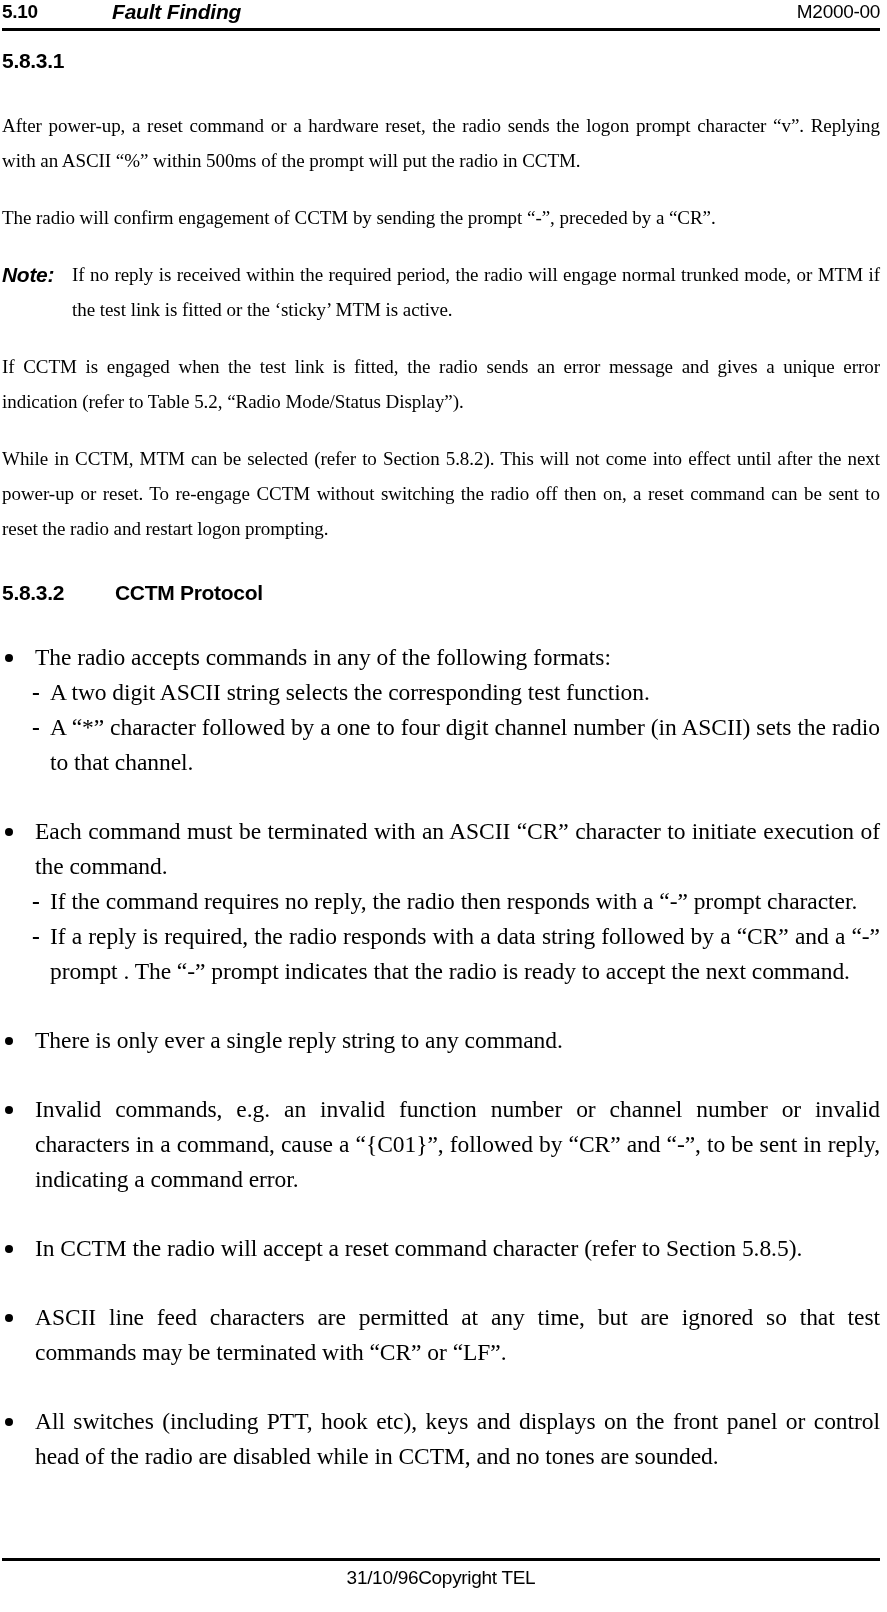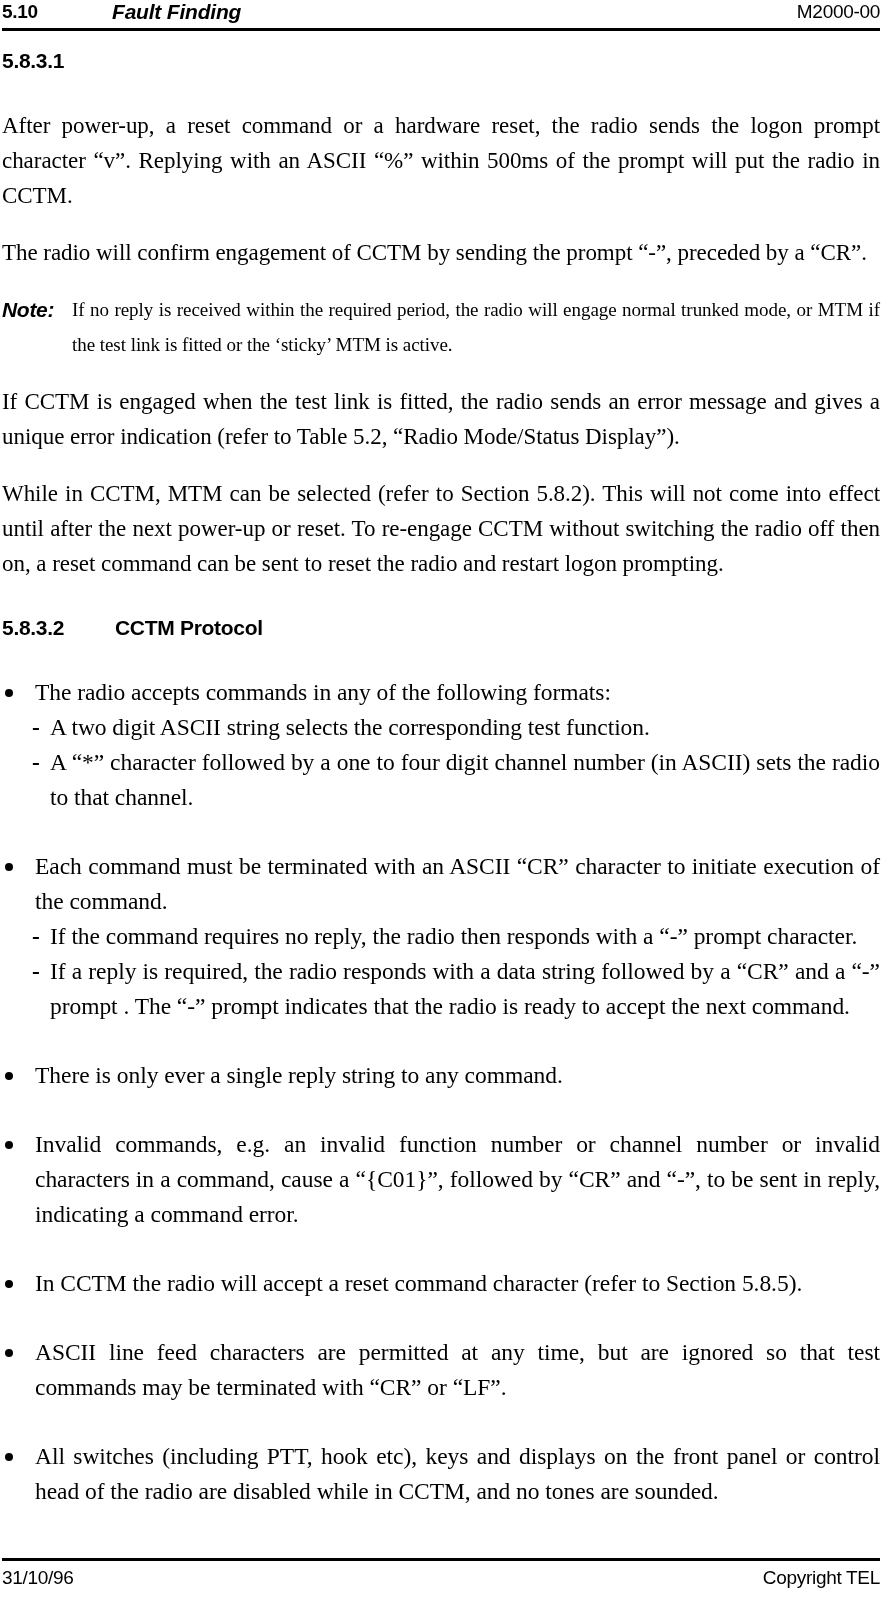--- a/index.html
+++ b/index.html
@@ -87,21 +87,21 @@
     width: 113px;
     flex: 0 0 113px;
   }
   .heading .h-text {
     flex: 1;
   }
 
   
   p.para {
     margin: 0;
-    font-size: 23px;
+    font-size: 19px;
     line-height: 35px;
     text-align: justify;
     text-justify: inter-word;
     letter-spacing: -0.05px;
   }
   p.para.last-line-left {
     text-align-last: left;
   }
 
   
@@ -191,21 +191,21 @@
     width: 878px;
     height: 3px;
     background: #000000;
   }
   .footer {
     position: absolute;
     left: 2px;
     top: 1566px;
     width: 878px;
     display: flex;
-    justify-content: space-between;
+    justify-content: center;
     font-family: "Liberation Sans", sans-serif;
     font-size: 19px;
     line-height: 24px;
     letter-spacing: -0.3px;
   }
   .footer-right { font-weight: normal; }
 </style>
 </head>
 <body>
 

